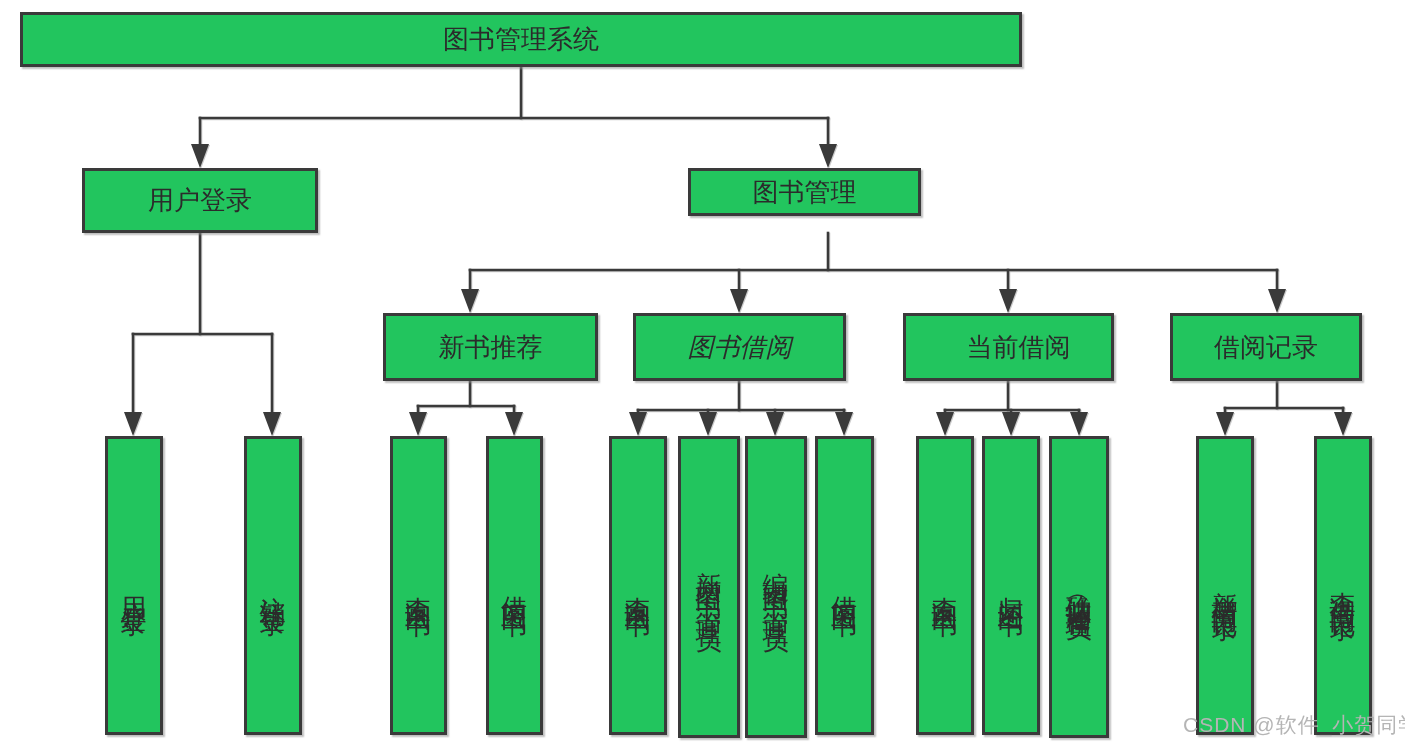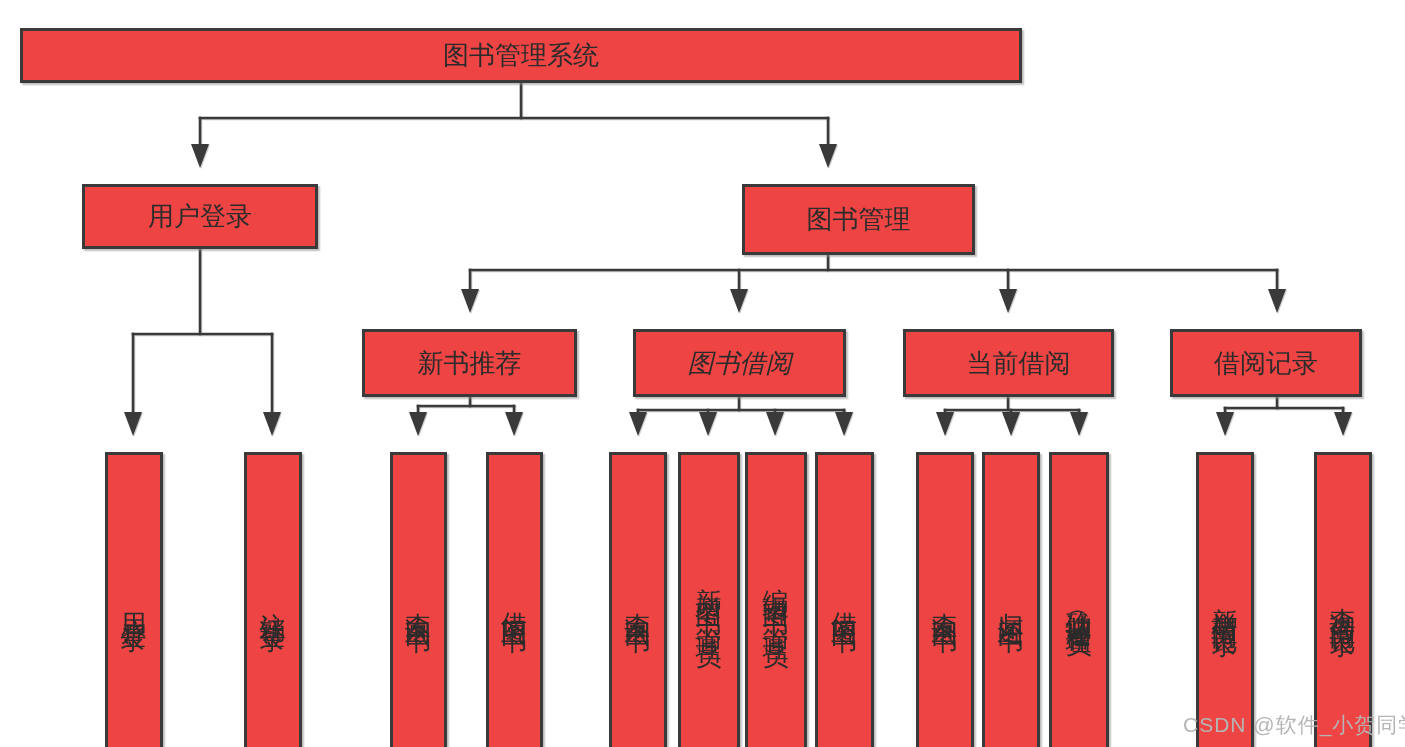--- a/index.html
+++ b/index.html
@@ -8,28 +8,27 @@
     width:1405px;height:747px;
     background:#ffffff;
     font-family:"Liberation Sans","DejaVu Sans",sans-serif;
     overflow:hidden;
   }
   .wires{position:absolute;left:0;top:0;z-index:0;
     filter:drop-shadow(1.5px 1.5px 0.5px rgba(140,140,140,.45));}
   .node{
     position:absolute;
     box-sizing:border-box;
-    background:#ef4444;
+    background:#22c55e;
     border:3px solid #3a3a3a;
     display:flex;align-items:center;justify-content:center;
     color:#2b2b2b;
     font-size:26px;
     z-index:1;
     box-shadow:2px 2px 1.5px rgba(140,140,140,.55);
-    margin-top:16px;
   }
   .node .vt{
     writing-mode:vertical-lr;
     text-orientation:mixed;
     white-space:nowrap;
     line-height:1;
   }
   .ls4{letter-spacing:5px;}
   .ls6{letter-spacing:5px;}
   .ls8{letter-spacing:8px;}
@@ -125,25 +124,25 @@
     </g>
   </svg>
 
   <div class="node" style="left:20px;top:12px;width:1002px;height:55px;">
     <span>图书管理系统</span>
   </div>
 
   <div class="node" style="left:82px;top:168px;width:236px;height:65px;">
     <span>用户登录</span>
   </div>
-  <div class="node" style="left:742px;top:168px;width:233px;height:71px;">
+  <div class="node" style="left:688px;top:168px;width:233px;height:48px;">
     <span>图书管理</span>
   </div>
 
-  <div class="node" style="left:362px;top:313px;width:215px;height:68px;">
+  <div class="node" style="left:383px;top:313px;width:215px;height:68px;">
     <span>新书推荐</span>
   </div>
   <div class="node" style="left:633px;top:313px;width:213px;height:68px;font-style:italic;">
     <span>图书借阅</span>
   </div>
   <div class="node" style="left:903px;top:313px;width:211px;height:68px;padding-left:20px;">
     <span>当前借阅</span>
   </div>
   <div class="node" style="left:1170px;top:313px;width:192px;height:68px;">
     <span>借阅记录</span>

